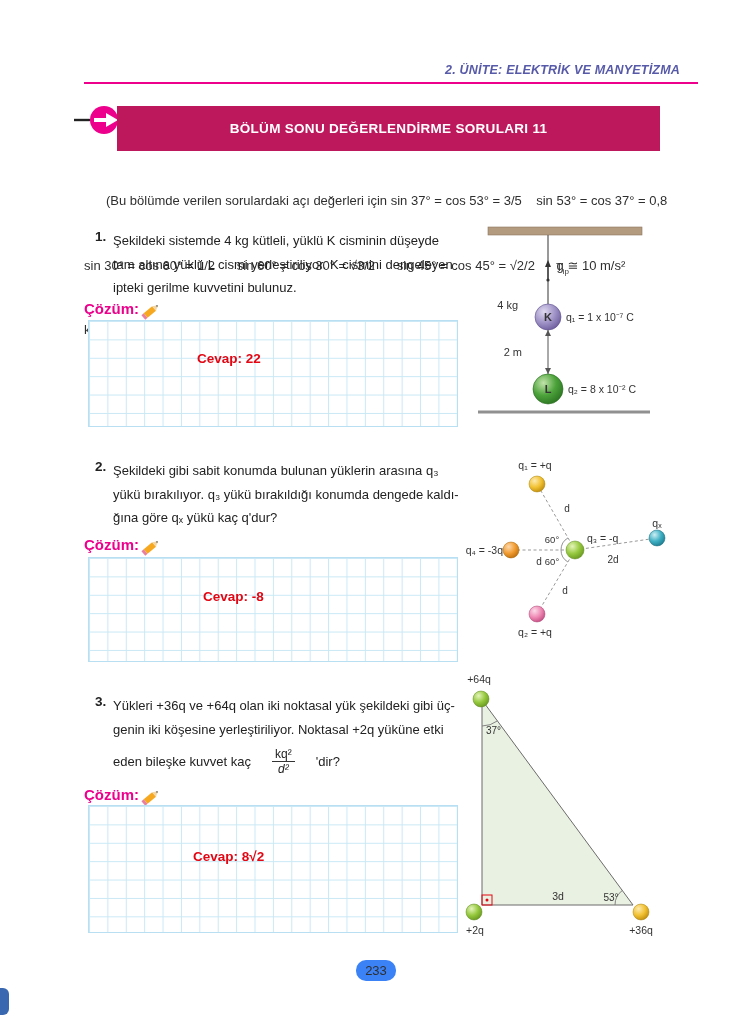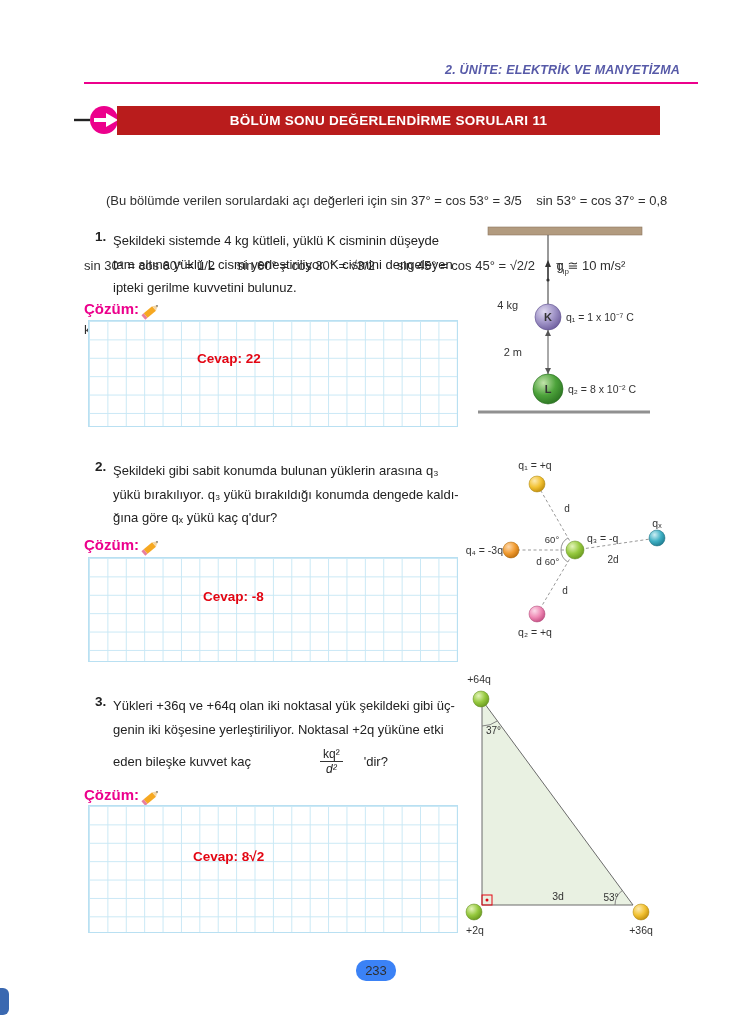--- a/index.html
+++ b/index.html
@@ -2,31 +2,31 @@
 <html><head>
 <meta charset="utf-8">
 <style>
   html,body{margin:0;padding:0;background:#ffffff;}
   .page{position:relative;width:736px;height:1024px;background:#ffffff;
         font-family:"Liberation Sans",sans-serif;color:#333;overflow:hidden;}
   .unit-title{position:absolute;top:63px;right:56px;font-size:12.5px;font-weight:bold;
               font-style:italic;color:#575aa8;letter-spacing:0.2px;}
   .header-rule{position:absolute;left:84px;top:82px;width:614px;height:2px;background:#ec008c;}
   .banner-icon{position:absolute;left:74px;top:104px;}
-  .banner{position:absolute;left:117px;top:106px;width:543px;height:29px;background:#b91c1c;
+  .banner{position:absolute;left:117px;top:106px;width:543px;height:45px;background:#be185d;
           color:#fff;font-weight:bold;font-size:13.5px;display:flex;align-items:center;
           justify-content:center;letter-spacing:0.3px;}
   .intro{position:absolute;left:84px;top:147px;font-size:13px;line-height:21.5px;
          color:#2f2f2f;white-space:pre;}
   .intro .indent{padding-left:22px;}
   .qnum{position:absolute;font-weight:bold;font-size:13.5px;color:#222;}
   .qtext{position:absolute;width:346px;font-size:13px;color:#222;}
   .qtext .qline{line-height:23.5px;white-space:nowrap;}
   .q3-line3{display:flex;align-items:center;gap:21px;margin-top:4px;height:32px;white-space:nowrap;}
-  .frac{display:inline-flex;flex-direction:column;text-align:center;font-size:12px;line-height:14px;margin-left:48px;}
+  .frac{display:inline-flex;flex-direction:column;text-align:center;font-size:12px;line-height:14px;}
   .frac-num{border-bottom:1px solid #333;padding:0 3px;}
   .frac-den{padding:0 3px;font-style:italic;}
   .solution{position:absolute;left:84px;display:flex;gap:1px;height:22px;}
   .solution-word{color:#ec008c;font-weight:bold;font-size:15px;}
   .grid-box{position:absolute;background-color:#fff;border:1px solid #b9e0f2;
     background-image:linear-gradient(to right,#c9e8f5 1px,transparent 1px),
                      linear-gradient(to bottom,#c9e8f5 1px,transparent 1px);
     background-size:18.4px 18.4px;}
   .answer{position:absolute;color:#e30613;font-weight:bold;font-size:13.5px;}
   .diagram{position:absolute;}

